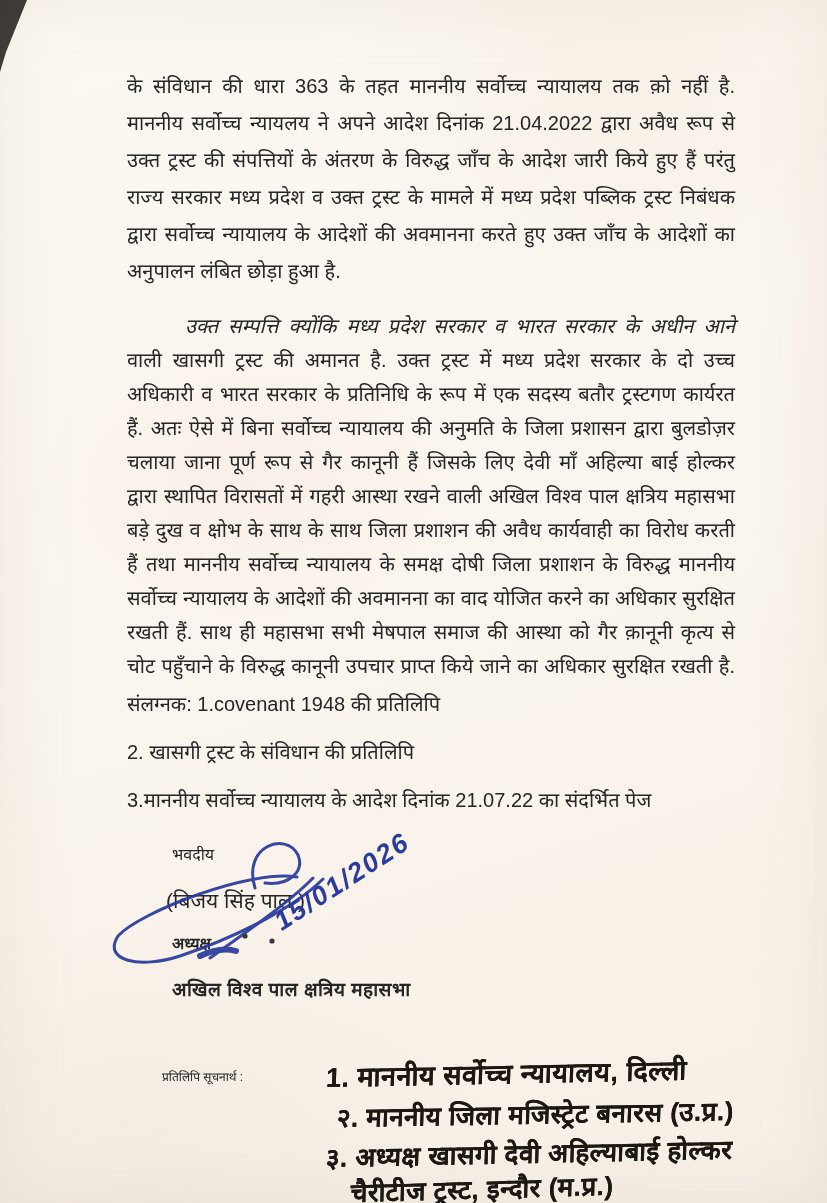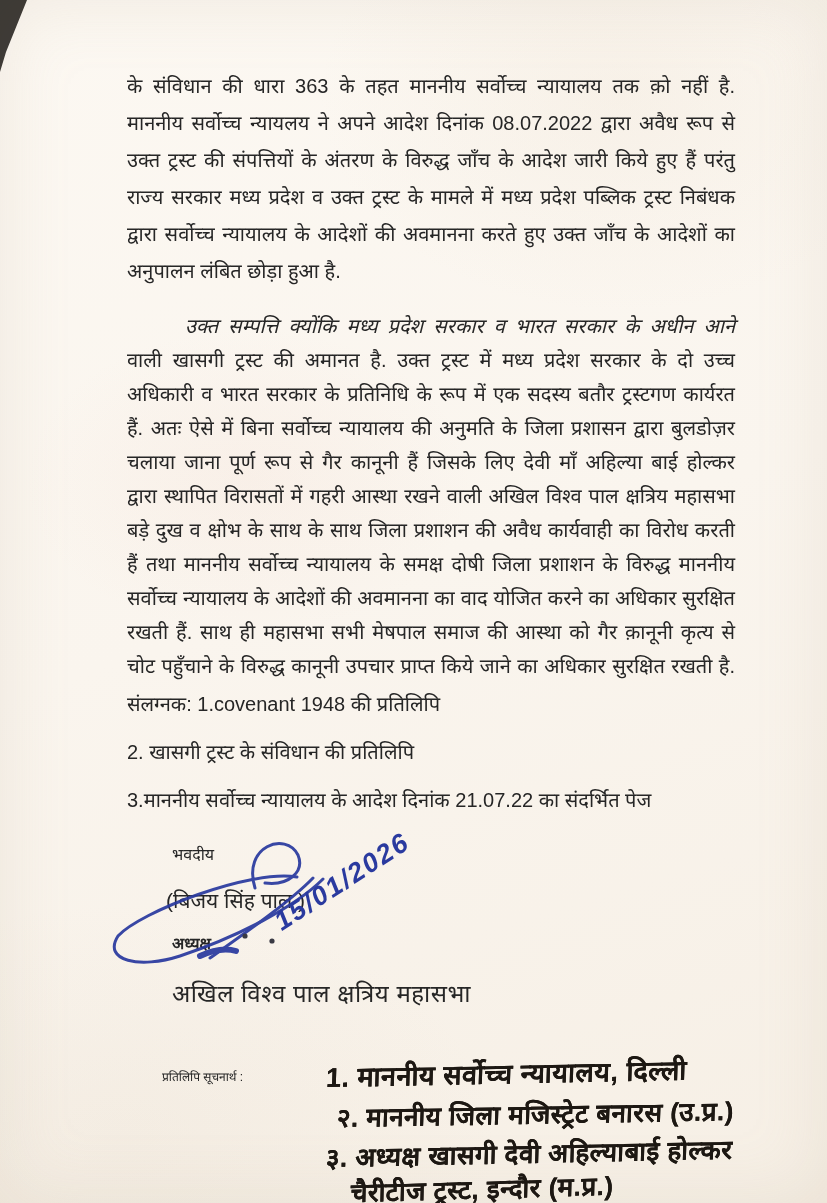--- a/index.html
+++ b/index.html
@@ -25,21 +25,21 @@
   .p2{margin-top:19px;}
   .indent{padding-left:58px;font-style:italic;}
   .attach{margin-top:9px;}
   .attach .line{line-height:24px;margin-bottom:24px;white-space:nowrap;}
   
   .closing{position:absolute;left:172px;top:843px;width:420px;}
   .closing .cl{position:absolute;white-space:nowrap;font-size:16px;color:#262626;}
   .cl.salutation{top:0;left:0;}
   .cl.name{top:43px;left:-6px;font-size:21px;}
   .cl.designation{top:89px;left:0;font-weight:bold;}
-  .cl.org{top:133px;left:0;font-size:24px;letter-spacing:0.5px;}
+  .cl.org{top:133px;left:0;font-size:19px;letter-spacing:0.5px;font-weight:bold;}
   
   .sig-svg{position:absolute;left:100px;top:840px;pointer-events:none;}
   .hand-date{
     position:absolute;left:286px;top:906px;height:32px;
     transform:rotate(-33deg);transform-origin:0 100%;
     font-size:27px;font-weight:600;letter-spacing:2px;
     color:#2a3a9f;white-space:nowrap;
     font-style:italic;
   }
   
@@ -63,21 +63,21 @@
 
 <div class="page">
 
   <svg class="corner-mark" width="42" height="84" viewBox="0 0 42 84">
     <polygon points="0,0 27,0 6,52 0,72" fill="#2e2a26" opacity="0.92"></polygon>
   </svg>
 
   <div class="textcol">
     <div class="p1">
       <div class="line j">के संविधान की धारा 363 के तहत माननीय सर्वोच्च न्यायालय तक क़ो नहीं है.</div>
-      <div class="line j">माननीय सर्वोच्च न्यायलय ने अपने आदेश दिनांक 08.07.2022 द्वारा अवैध रूप से</div>
+      <div class="line j">माननीय सर्वोच्च न्यायलय ने अपने आदेश दिनांक 21.04.2022 द्वारा अवैध रूप से</div>
       <div class="line j">उक्त ट्रस्ट की संपत्तियों के अंतरण के विरुद्ध जाँच के आदेश जारी किये हुए हैं परंतु</div>
       <div class="line j">राज्य सरकार मध्य प्रदेश व उक्त ट्रस्ट के मामले में मध्य प्रदेश पब्लिक ट्रस्ट निबंधक</div>
       <div class="line j">द्वारा सर्वोच्च न्यायालय के आदेशों की अवमानना करते हुए उक्त जाँच के आदेशों का</div>
       <div class="line">अनुपालन लंबित छोड़ा हुआ है.</div>
     </div>
 
     <div class="p2">
       <div class="line j indent">उक्त सम्पत्ति क्योंकि मध्य प्रदेश सरकार व भारत सरकार के अधीन आने</div>
       <div class="line j">वाली  खासगी ट्रस्ट की अमानत है. उक्त ट्रस्ट में मध्य प्रदेश सरकार के दो उच्च</div>
       <div class="line j">अधिकारी व भारत सरकार के प्रतिनिधि के रूप में एक सदस्य बतौर ट्रस्टगण कार्यरत</div>

